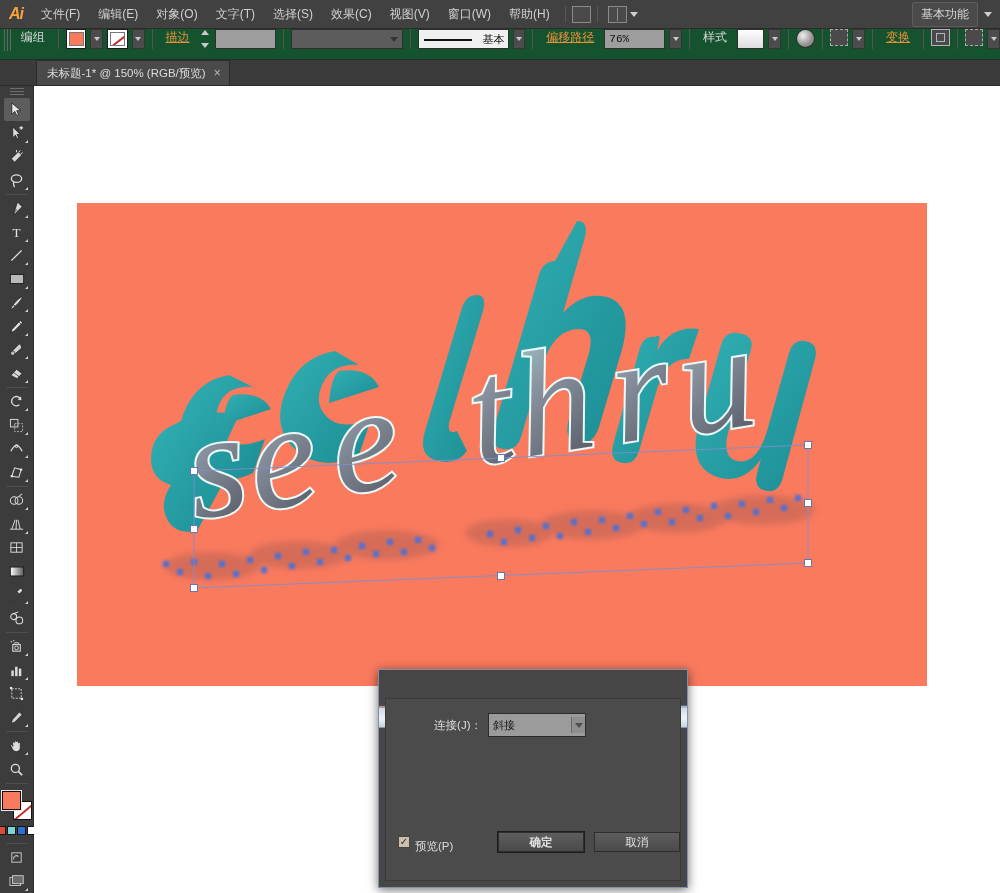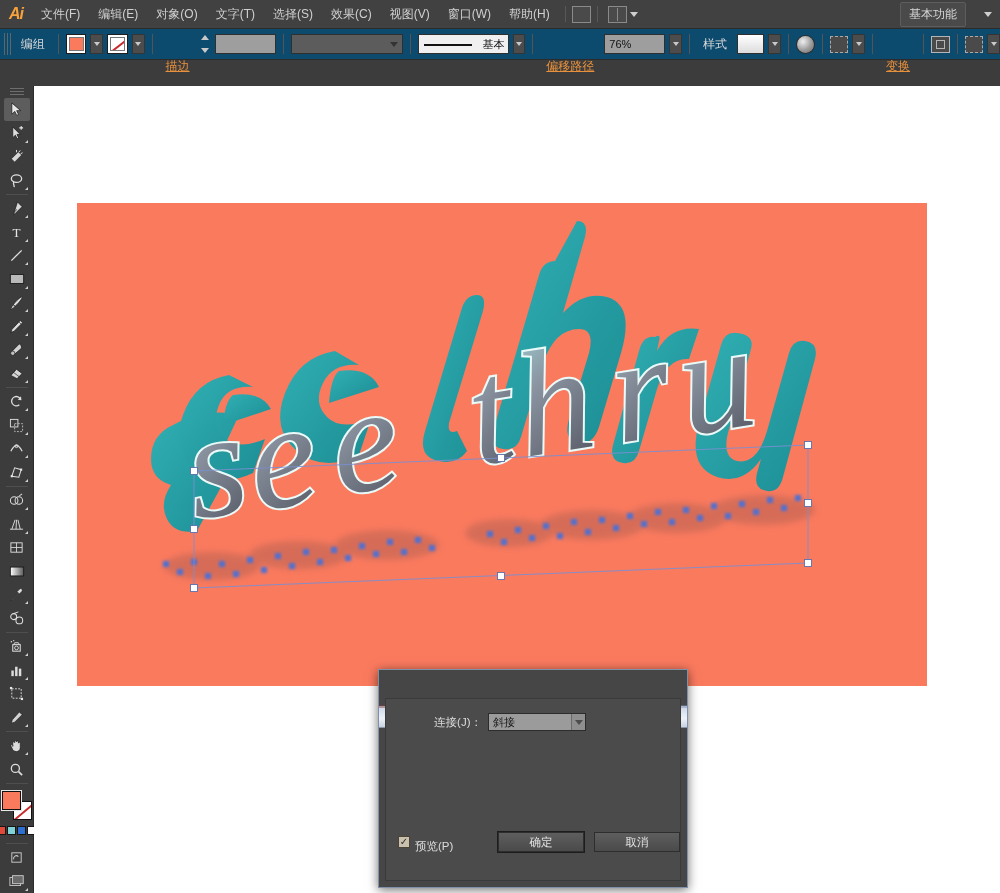--- a/index.html
+++ b/index.html
@@ -35,39 +35,39 @@
     display:inline-block; position:relative;
   }
   .mb-icon.split::after{
     content:""; position:absolute; left:50%; top:1px; bottom:1px; width:1px; background:#8a8a8a;
   }
   .mb-arrangement{ display:flex; align-items:center; gap:3px; margin-left:4px;}
   .caret-d{
     width:0;height:0;border-left:4px solid transparent;border-right:4px solid transparent;
     border-top:5px solid #cfcfcf;
   }
-  .mb-right{ margin-left:auto; display:flex; align-items:center; padding-right:8px; gap:18px;}
+  .mb-right{ margin-left:auto; display:flex; align-items:center; padding-right:8px; gap:6px;}
   .workspace-btn{
     font-size:12px; color:#d6d6d6; padding:3px 8px; background:#4a4a4a;
     border:1px solid #5d5d5d; border-radius:2px;
   }
 
   
   .controlbar{
     position:absolute; left:0; top:29px; width:1000px; height:31px;
-    background:#0c4a6e; border-bottom:1px solid #2b2b2b;
-    display:flex; align-items:center; padding-left:4px; gap:4px;
+    background:#14532d; border-bottom:1px solid #2b2b2b;
+    display:flex; padding-left:4px; gap:4px;font-family:Liberation Mono, monospace;
   }
   .grip{
     width:7px; height:22px;
     background:repeating-linear-gradient(to right,#6e6e6e 0 1px, transparent 1px 3px);
     opacity:.8;
   }
   .cb-label{ font-size:12px; color:#d8d8d8; padding:0 6px; white-space:nowrap; }
-  .cb-label.orange{ color:#e8913c; text-decoration:underline;margin-top:44px; }
+  .cb-label.orange{ color:#e8913c; text-decoration:underline; }
   .cb-sep{ width:1px; height:20px; background:#545454; margin:0 3px;}
   .swatch-box{
     width:21px;height:20px;background:#fff;border:1px solid #1d1d1d;
     display:flex;align-items:center;justify-content:center;
   }
   .swatch-fill{ width:15px;height:14px;background:#fa7a5e;border:1px solid #777; }
   .swatch-none{
     width:15px;height:14px;background:#fff;border:1px solid #777;position:relative;overflow:hidden;
   }
   .swatch-none::after{
@@ -228,21 +228,21 @@
   .dlg-label{
     width:92px; text-align:right; padding-right:6px;
     font-size:11.5px; color:#dcdcdc; white-space:nowrap;
   }
   .dlg-input{
     width:98px;height:18px;background:#9b9b9b;border:1px solid #2c2c2c;
     display:flex;align-items:center;padding-left:4px;
     font-size:11px;color:#151515;
   }
   .dlg-select{
-    width:98px;height:18px;background:#9b9b9b;border:1px solid #2c2c2c;
+    width:98px;height:24px;background:#9b9b9b;border:1px solid #2c2c2c;
     display:flex;align-items:center;padding-left:4px;
     font-size:11px;color:#151515;
   }
   .dlg-select .scaret{
     margin-left:auto; width:14px;height:16px;background:#8f8f8f;border-left:1px solid #6b6b6b;
     display:flex;align-items:center;justify-content:center;
   }
   .dlg-select .scaret i{
     width:0;height:0;border-left:4px solid transparent;border-right:4px solid transparent;
     border-top:5px solid #4d4d4d;
@@ -258,21 +258,21 @@
     font-size:10px;color:#2a2a2a;line-height:1;
   }
   .chk-label{ font-size:11.5px;color:#dcdcdc; white-space:nowrap;margin-top:9px;}
   .dlg-btn{
     width:88px;height:20px;
     background:linear-gradient(to bottom,#5e5e5e,#4a4a4a);
     border:1px solid #2e2e2e;
     display:flex;align-items:center;justify-content:center;
     font-size:11.5px;color:#e2e2e2;
   }
-  .dlg-btn.default{ box-shadow:0 0 0 1px #1d1d1d; }
+  .dlg-btn.default{ box-shadow:0 0 0 1px #1d1d1d;font-weight:bold; }
 </style>
 </head>
 <body>
 
 <div id="app">
 
   <div class="menubar">
     <div class="ai-logo">Ai</div>
     <div class="menu-item">文件(F)</div>
     <div class="menu-item">编辑(E)</div>
@@ -363,20 +363,26 @@
     <div class="cb-sep"></div>
     <div class="icon-sq2"></div>
 
     <div class="cb-sep"></div>
     <div class="icon-sq"></div>
     <div class="mini-caret">
         <i></i>
       </div>
   </div>
 
+  <div class="tabbar">
+    <div class="doc-tab">
+      <span>未标题-1* @ 150% (RGB/预览)</span>
+      <span class="tab-close">×</span>
+    </div>
+  </div>
 
   <div class="toolbar">
     <div class="tb-grip"></div>
 
     <div class="tool active">
       <svg width="15" height="15" viewBox="0 0 16 16">
           <path d="M3 1 L3 13 L6.2 10 L8.2 14.3 L10.2 13.3 L8.2 9.2 L12.5 9.2 Z" fill="#e8e8e8" stroke="#1a1a1a" stroke-width="0.8"></path>
         </svg>
     </div>
     <div class="tool">

